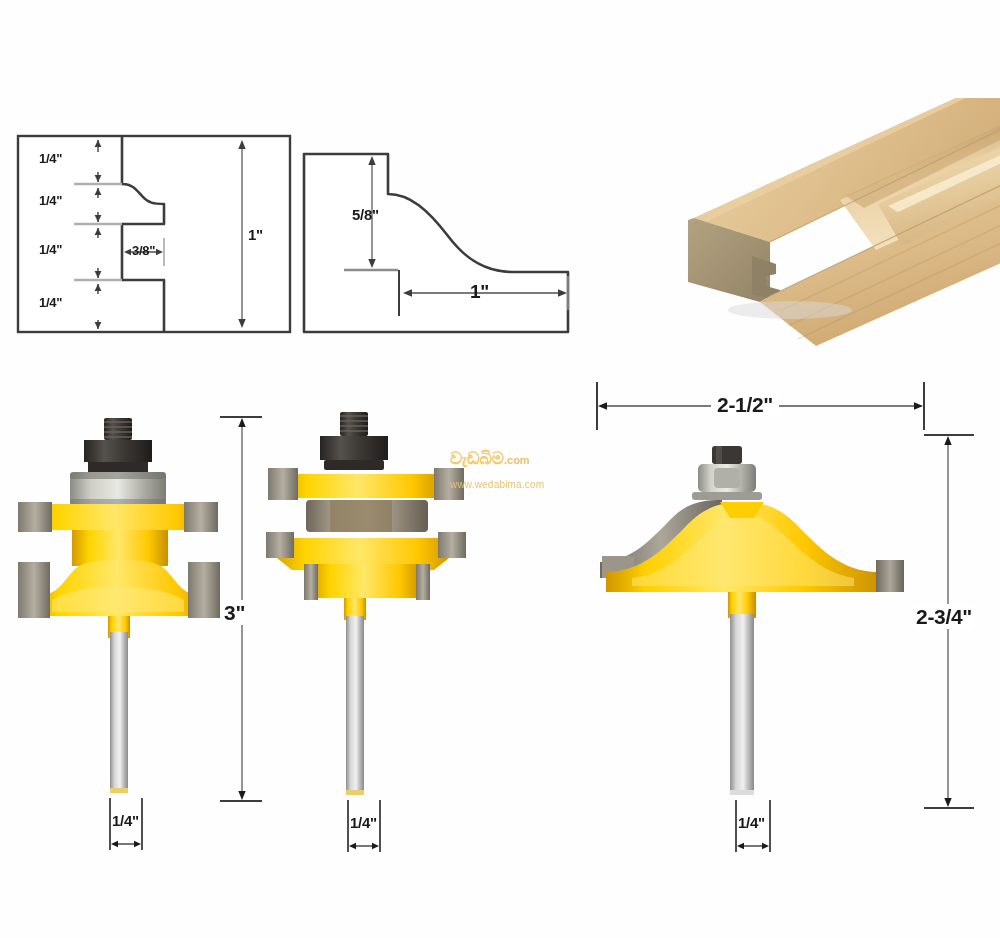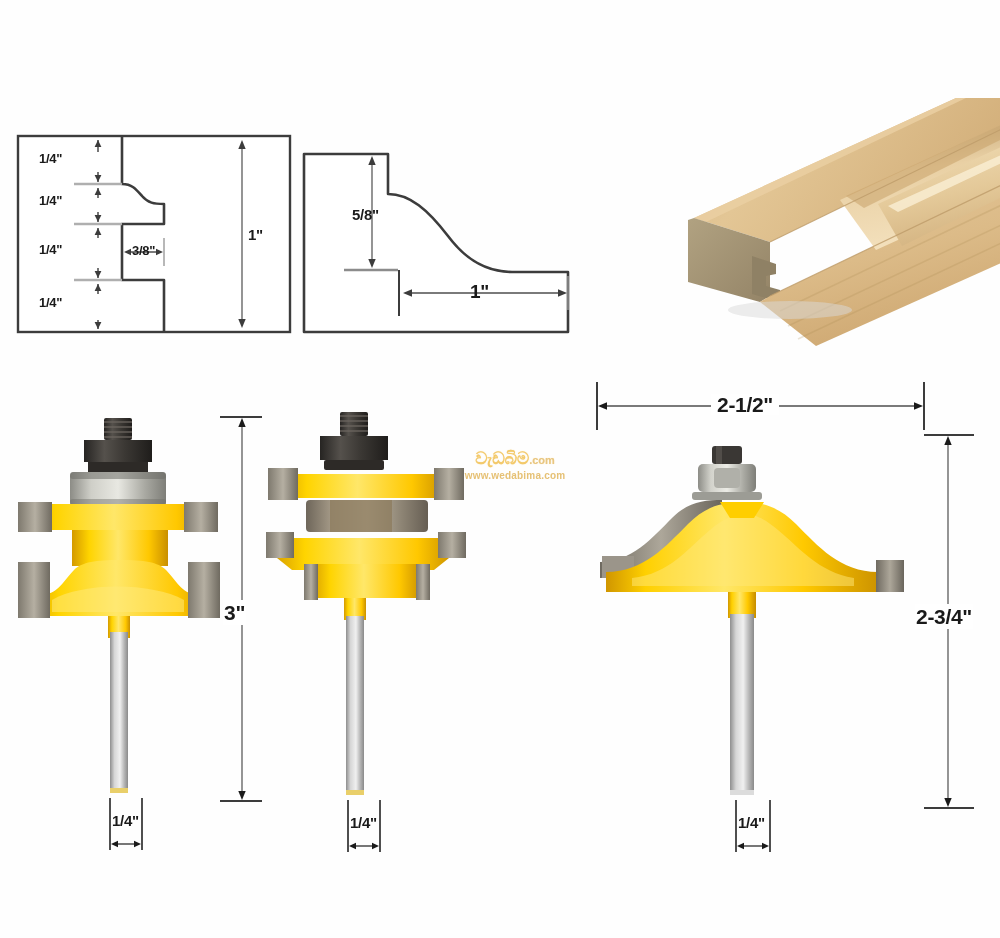--- a/index.html
+++ b/index.html
@@ -24,29 +24,29 @@
   
   .wood-wrap{position:absolute;left:640px;top:96px;width:372px;height:290px;}
 
   
   .bit{position:absolute;}
   .bit svg{display:block;}
 
   
   .watermark{
     position:absolute;left:450px;top:450px;width:130px;height:42px;
-    text-align:center;pointer-events:none;user-select:none;
+    pointer-events:none;user-select:none;
   }
   .wm-main{
     font-size:17px;font-weight:bold;color:#f3c96a;line-height:1;
     letter-spacing:0px;text-shadow:0 0 1px rgba(243,201,106,.6);
   }
   .wm-main .dotcom{font-size:11px;color:#e8c682;font-weight:bold;}
   .wm-sub{
-    font-size:10px;color:#e6c175;margin-top:3px;font-weight:bold;
+    font-size:10px;color:#e6c175;margin-top:12px;font-weight:normal;
     letter-spacing:.2px;
   }
 
   
   .d-sm{font-size:13px;}
   .d-md{font-size:15px;}
   .d-lg{font-size:19px;}
   .d-xl{font-size:21px;}
 </style>
 </head>

